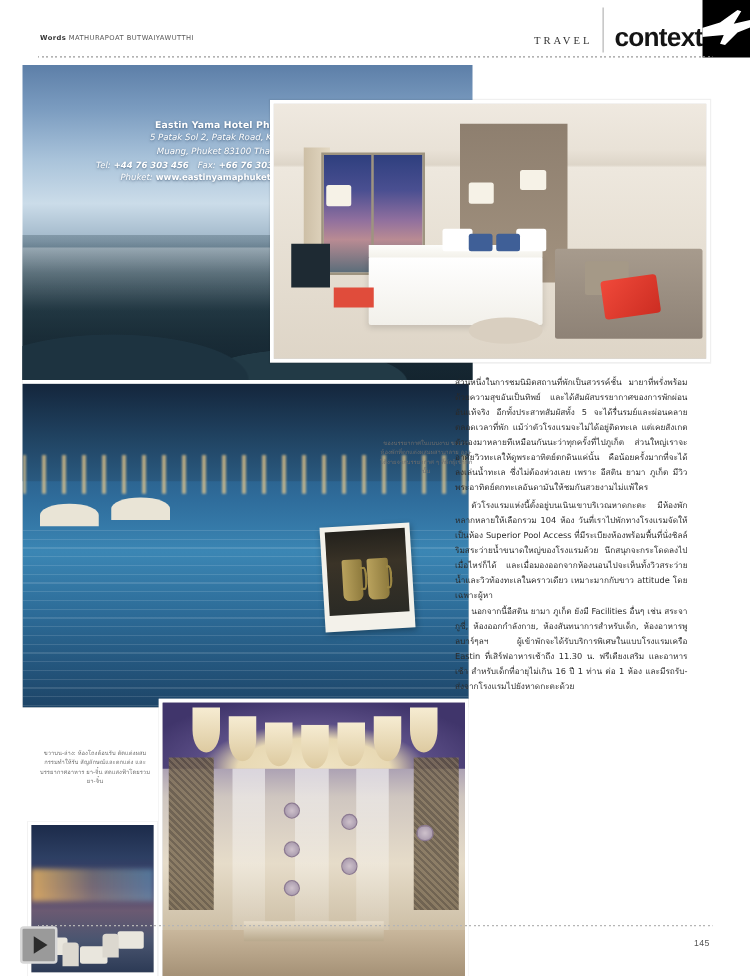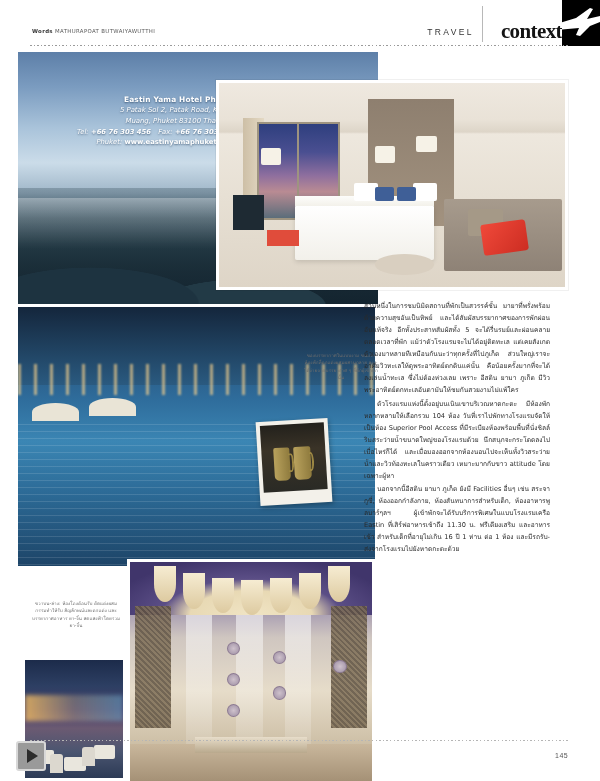--- a/index.html
+++ b/index.html
@@ -15,30 +15,30 @@
   .masthead { position: absolute; left: 0; top: 0; width: 600px; height: 52px; }
   .byline {
     position: absolute; left: 32px; top: 28px;
     font-size: 5.4px; letter-spacing: .35px; color: #5a5a5a;
     white-space: nowrap;
   }
   .byline .w { font-weight: bold; color: #333; }
   .travel-word {
     position: absolute; right: 126px; top: 27px;
     font-size: 8.5px; letter-spacing: 2.4px; color: #333;
-    font-family: Liberation Sans, sans-serif;
+    font-family: Liberation Serif, serif;
     text-align: center;
   }
   .rule-v {
     position: absolute; right: 117px; top: 6px;
     width: 1px; height: 36px; background: #b8b8b8;
   }
   .context-word {
     position: absolute; right: 38px; top: 19px;
-    font-family: Liberation Serif, serif;
+    font-family: Liberation Sans, sans-serif;
     font-size: 21px; font-weight: bold; letter-spacing: -.6px;
     color: #141414;
   }
   .plane-box {
     position: absolute; right: 0; top: 0; width: 38px; height: 46px;
     background: #000;
     overflow: hidden;
   }
   .plane-box svg { position: absolute; left: -16px; top: 6px; }
   .dotted-rule {
@@ -255,21 +255,21 @@
   <div class="seascape">
     <div class="headland"></div>
   </div>
 
   <div class="hotel-info">
     <div class="name">Eastin Yama Hotel Phuket</div>
     <div class="addr">5 Patak Sol 2, Patak Road, Karon,</div>
     <div class="addr">Muang, Phuket 83100 Thailand.</div>
     <div class="contact">
       <span class="lbl">Tel:</span>
-      <span>+66 76 303 456</span>
+      <span>+44 76 303 456</span>
       &nbsp;
       <span class="lbl">Fax:</span>
       <span>+66 76 303 457</span>
     </div>
     <div class="web">
       <span class="lbl">Phuket:</span>
       <span>www.eastinyamaphuket.com</span>
     </div>
   </div>
 

